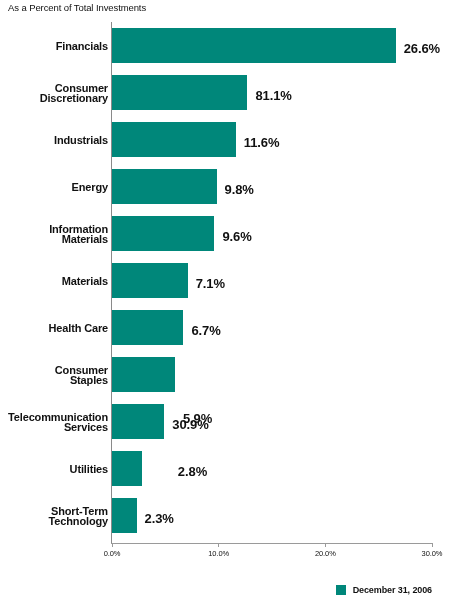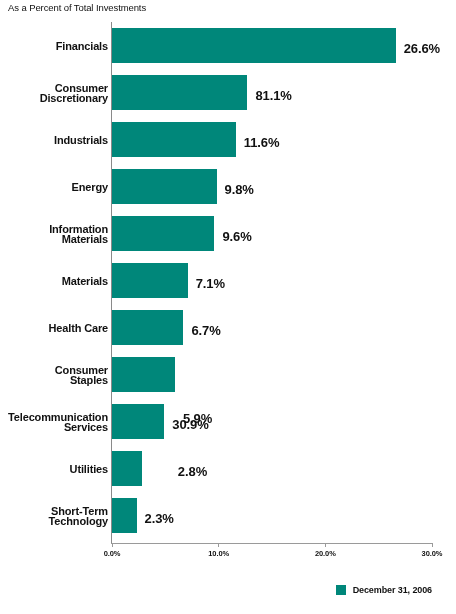--- a/index.html
+++ b/index.html
@@ -92,21 +92,21 @@
     position: absolute;
     top: 543px;
     width: 1px;
     height: 4px;
     background: #9a9a9a;
   }
   .x-tick-label {
     position: absolute;
     top: 549px;
     font-size: 7.5px;
-    font-weight: bold;
+    font-weight: normal;
     color: #111111;
     transform: translateX(-50%);
     white-space: nowrap;
     letter-spacing: -0.1px;
   }
 
   
   #legend {
     position: absolute;
     left: 0;

